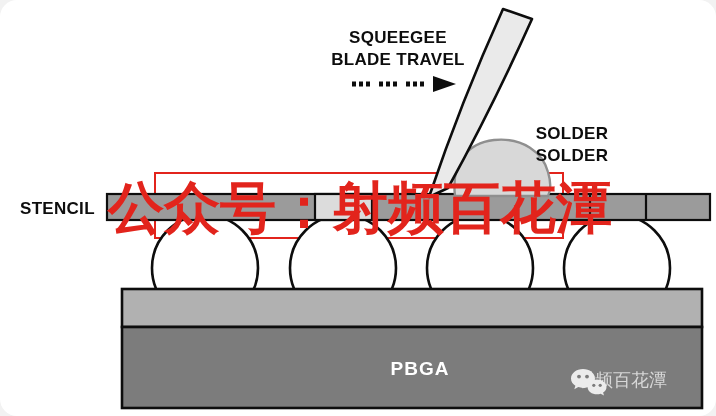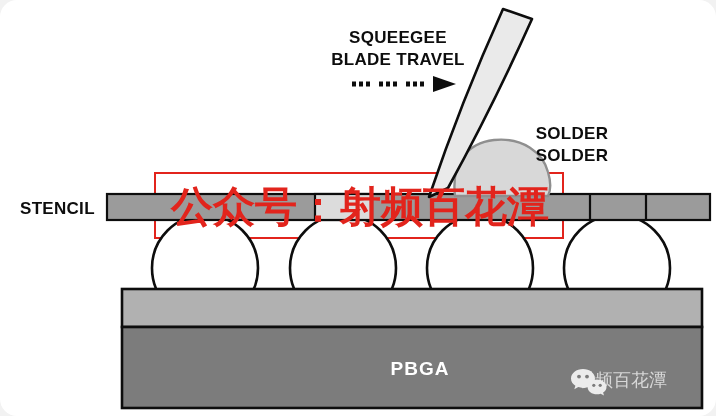--- a/index.html
+++ b/index.html
@@ -19,21 +19,21 @@
   }
   .label-stencil{left:20px; top:198px; width:84px; text-align:left;}
   .label-squeegee{left:308px; top:27px; width:180px;}
   .label-solder{left:522px; top:123px; width:100px;}
   .label-pbga{left:130px; top:357px; width:580px; color:#ffffff; font-size:19px; letter-spacing:1px;}
   .wm-box{
     position:absolute; left:155px; top:173px; width:406px; height:63px;
     border:2px solid var(--red); display:flex; align-items:center; justify-content:center;
   }
   .wm-box-text{
-    font-family:"DejaVu Serif", serif; color:var(--red); font-size:42px;
+    font-family:"DejaVu Serif", serif; color:var(--red); font-size:56px;
     font-weight:bold; white-space:nowrap; line-height:1;
   }
   .wm-corner{
     position:absolute; left:570px; top:368px; display:flex; align-items:center; gap:7px;
   }
   .wm-corner-text{
     color:var(--watermark-text); font-size:18px; font-family:"Liberation Sans", sans-serif;
     white-space:nowrap;
   }
 </style>

